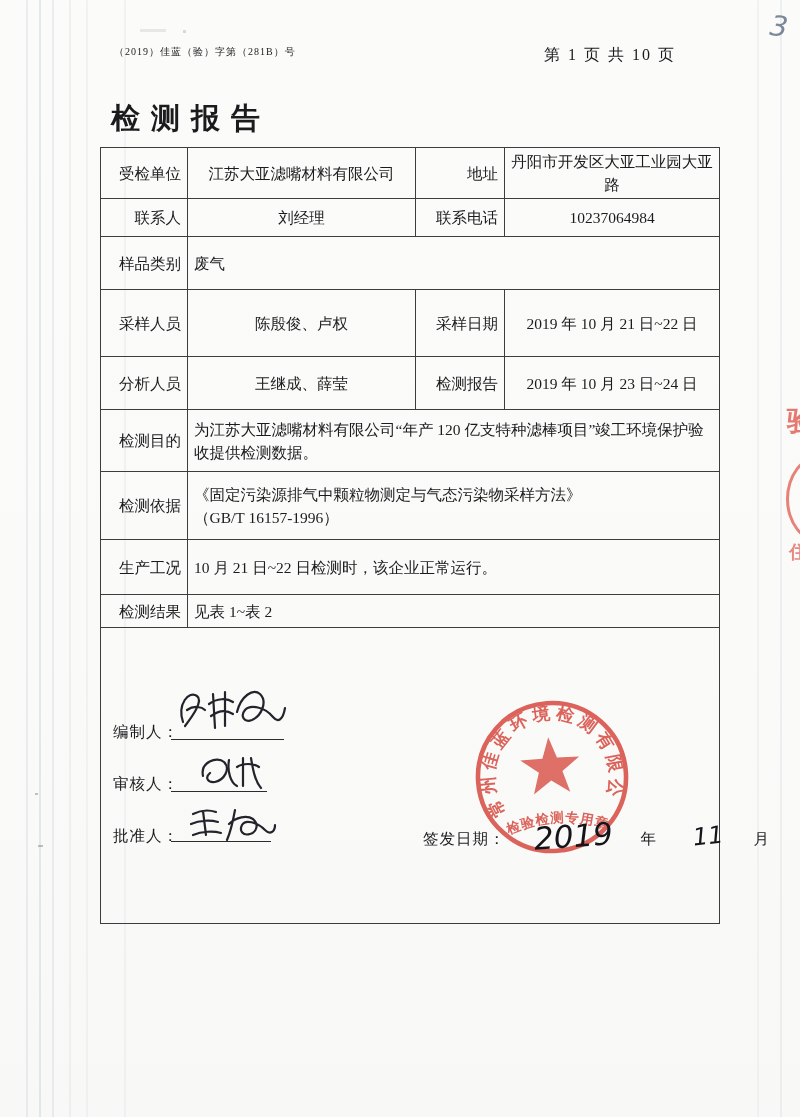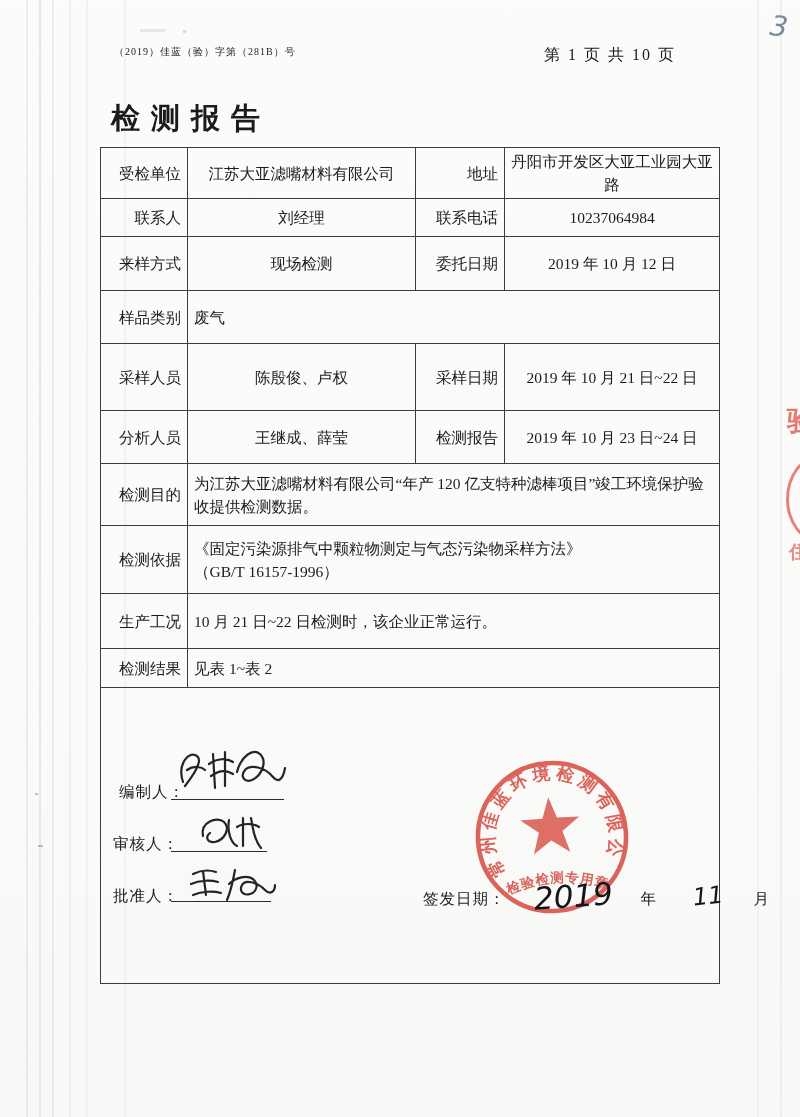--- a/index.html
+++ b/index.html
@@ -34,21 +34,21 @@
   table.report { position:absolute; left:100px; top:147px; width:619px;
     border-collapse:collapse; table-layout:fixed; }
   table.report td { border:1.6px solid var(--border); font-size:15.5px; vertical-align:middle;
     padding:2px 6px; line-height:23px; }
   td.lbl { text-align:right; padding:2px 2px; }
   td.c   { text-align:center; }
   td.l   { text-align:left; padding-left:13px; padding-right:14px; }
   td.addr{ padding:2px 19px; line-height:22px;margin-left:17px; }
   tr.h1{height:49px} tr.h2{height:38px} tr.h3{height:54px} tr.h4{height:53px}
   tr.h5{height:67px} tr.h6{height:53px} tr.h7{height:62px} tr.h8{height:54px}
-  tr.h9{height:68px} tr.h10{height:55px} tr.h11{height:39px}
+  tr.h9{height:68px} tr.h10{height:55px} tr.h11{height:33px}
   td.sig-cell { height:291px; padding:0; position:relative; }
 
   
   .abs { position:absolute; }
   .sig-label { font-size:15.5px; letter-spacing:1px; }
   .sig-line { position:absolute; height:0; border-bottom:1.6px solid #2c2c30; }
   .scribble { position:absolute; color:#23232c; }
   .scribble path { fill:none; stroke:currentColor; stroke-width:2.2; stroke-linecap:round; stroke-linejoin:round; }
 
   .issue-line { position:absolute; left:322px; top:194px; display:flex; align-items:baseline; white-space:nowrap;gap:20px; }
@@ -108,26 +108,20 @@
       <td class="c">江苏大亚滤嘴材料有限公司</td>
       <td class="lbl">地址</td>
       <td class="c addr">丹阳市开发区大亚工业园大亚路</td>
     </tr>
     <tr class="h2">
       <td class="lbl">联系人</td>
       <td class="c">刘经理</td>
       <td class="lbl">联系电话</td>
       <td class="c">10237064984</td>
     </tr>
-    <tr class="h3">
-      <td class="lbl">来样方式</td>
-      <td class="c">现场检测</td>
-      <td class="lbl">委托日期</td>
-      <td class="c">2019 年 10 月 12 日</td>
-    </tr>
     <tr class="h4">
       <td class="lbl">样品类别</td>
       <td class="l" colspan="3">废气</td>
     </tr>
     <tr class="h5">
       <td class="lbl">采样人员</td>
       <td class="c">陈殷俊、卢权</td>
       <td class="lbl">采样日期</td>
       <td class="c">2019 年 10 月 21 日~22 日</td>
     </tr>
@@ -153,21 +147,21 @@
       <td class="l" colspan="3">10 月 21 日~22 日检测时，该企业正常运行。</td>
     </tr>
     <tr class="h11">
       <td class="lbl">检测结果</td>
       <td class="l" colspan="3">见表 1~表 2</td>
     </tr>
 
     <tr>
       <td class="sig-cell" colspan="4">
 
-        <span class="abs sig-label" style="left:18px;top:92px">编制人：</span>
+        <span class="abs sig-label" style="left:12px;top:92px">编制人：</span>
         <span class="abs sig-label" style="left:12px;top:144px">审核人：</span>
         <span class="abs sig-label" style="left:12px;top:196px">批准人：</span>
 
         <span class="sig-line" style="left:70px;top:111px;width:113px"></span>
         <span class="sig-line" style="left:70px;top:163px;width:96px"></span>
         <span class="sig-line" style="left:70px;top:213px;width:100px"></span>
 
         <svg class="scribble" style="left:72px;top:52px" width="116" height="60" viewBox="0 0 116 60">
           <path d="M10 42 C4 24 16 10 24 16 C31 21 18 38 12 46 M14 30 C21 25 29 27 32 30"></path>
           <path d="M40 14 L42 48 M52 12 L52 46 M36 24 C44 18 54 18 60 22 M38 36 C46 30 54 30 60 34"></path>

